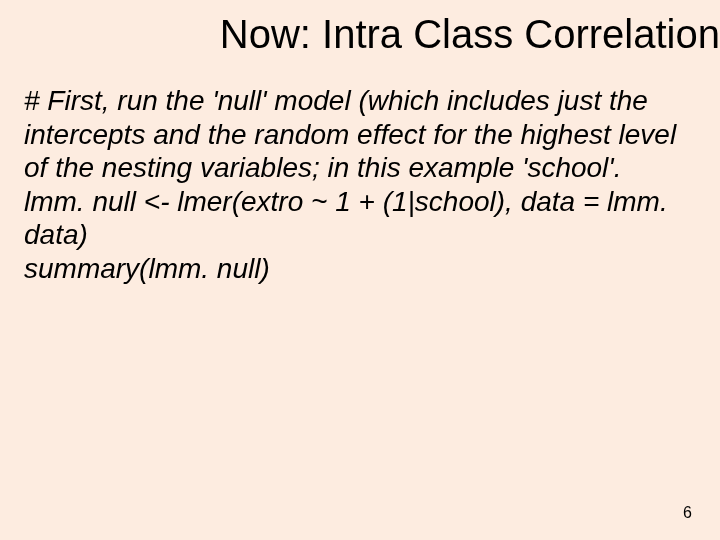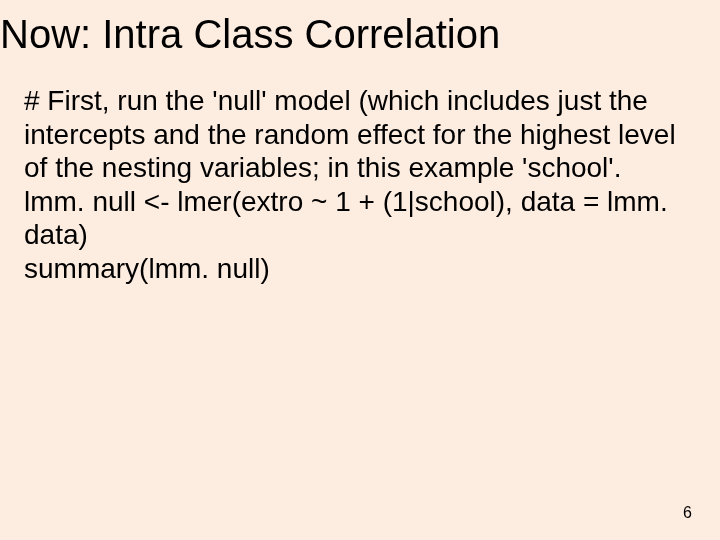--- a/index.html
+++ b/index.html
@@ -13,32 +13,33 @@
     background: #fdece0;
     position: relative;
     font-family: Arial, Helvetica, sans-serif;
     color: #000;
   }
   .title {
     position: absolute;
     top: 12px;
     left: 0;
     right: 0;
-    text-align: left;
+    text-align: right;
     font-size: 40px;
     font-weight: 400;
   }
   .body-text {
     position: absolute;
     top: 84px;
     left: 24px;
     right: 40px;
     font-size: 28px;
     line-height: 1.2;
     font-weight: 400;
+    font-style: italic;
   }
   .page-num {
     position: absolute;
     bottom: 18px;
     right: 28px;
     font-size: 16px;
   }
 </style>
 </head>
 <body>

